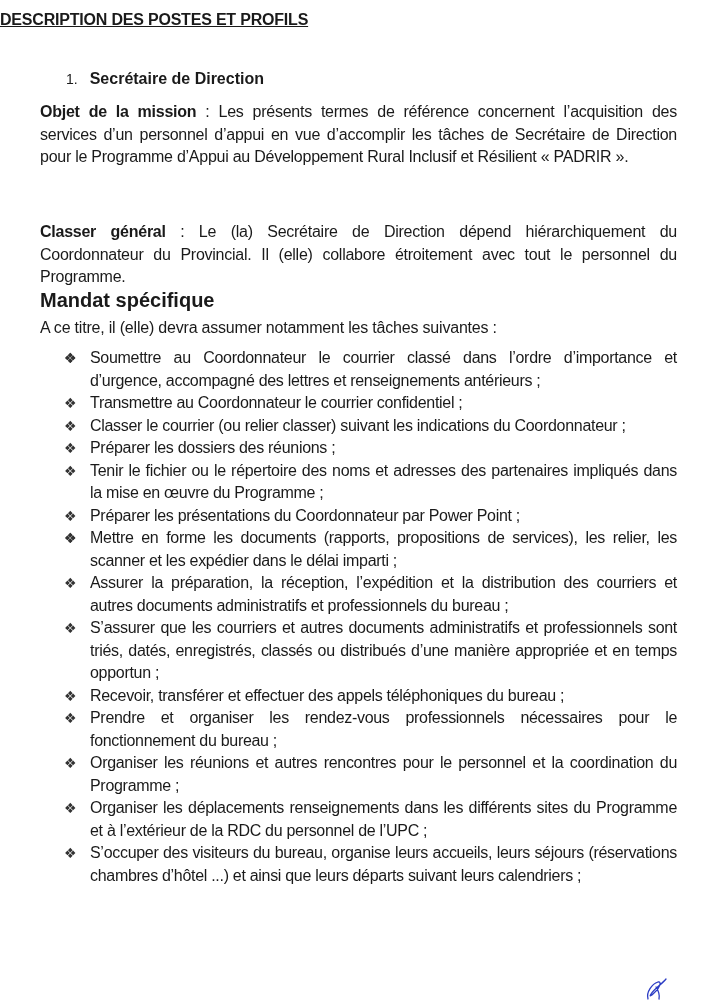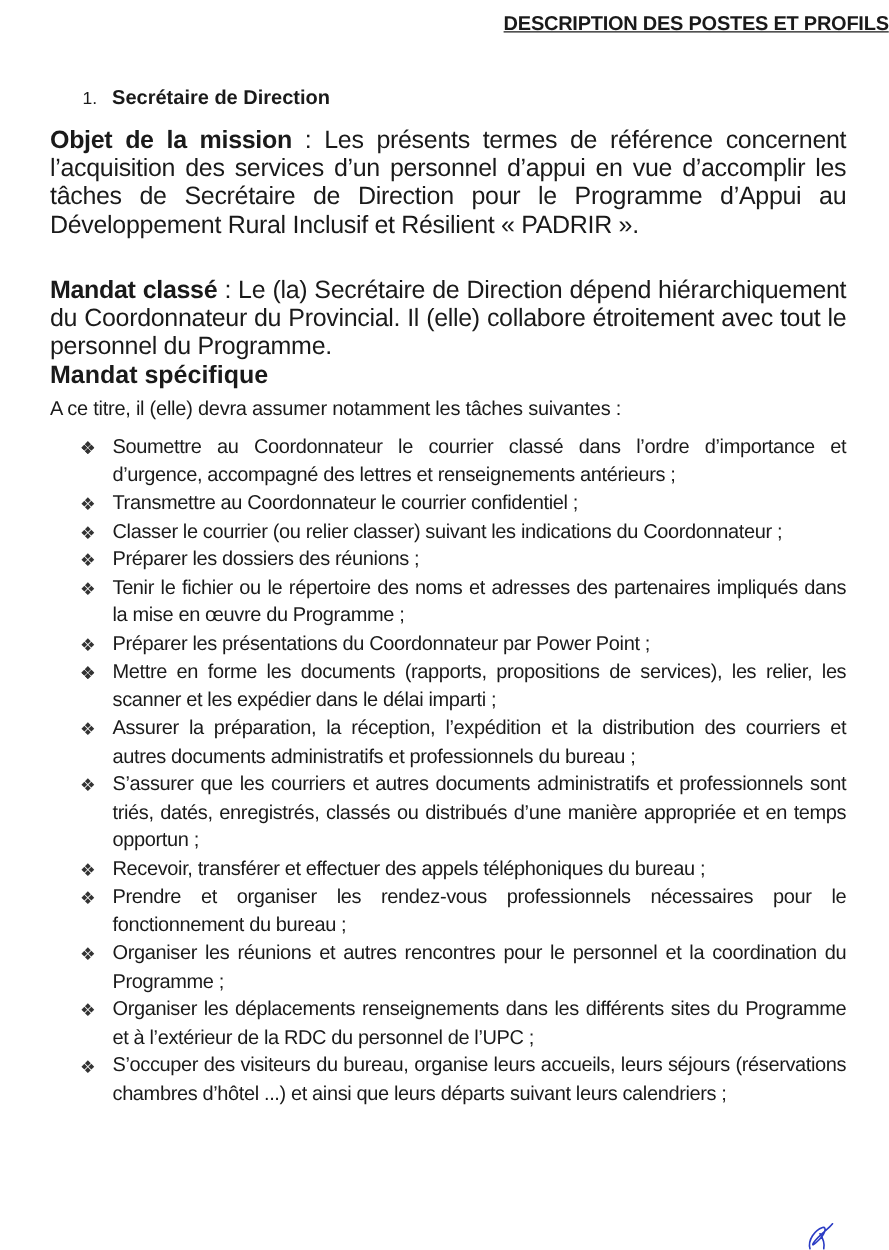--- a/index.html
+++ b/index.html
@@ -1,23 +1,23 @@
 <!DOCTYPE html>
 <html><head>
 <meta charset="utf-8">
 <style>
   html, body { margin: 0; padding: 0; background: #ffffff; }
   body { width: 711px; height: 1000px; overflow: hidden; position: relative;
          font-family: "Liberation Sans", sans-serif; color: #1a1a1a; }
   .page { position: absolute; left: 0; top: 0; width: 711px; height: 1000px; }
-  .title { position: absolute; top: 11px; left: 0; width: 711px; text-align: right;
+  .title { position: absolute; top: 11px; left: 0; width: 711px; text-align: left;
            font-weight: bold; font-size: 16px; text-decoration: underline; letter-spacing: -0.2px; }
   .section-heading { position: absolute; top: 70px; left: 66px; font-size: 16px; font-weight: bold; }
   .section-heading .num { font-weight: normal; font-size: 14px; margin-right: 12px; }
-  .para { position: absolute; left: 40px; width: 637px; font-size: 20px; line-height: 22.5px;
+  .para { position: absolute; left: 40px; width: 637px; font-size: 16px; line-height: 22.5px;
           text-align: justify; letter-spacing: -0.25px; }
   .para b { font-weight: bold; }
   .subhead { position: absolute; left: 40px; font-size: 20px; font-weight: bold; }
   .lead { position: absolute; left: 40px; font-size: 16px; letter-spacing: -0.2px; }
   ul.tasks { position: absolute; left: 0; top: 347px; margin: 0; padding: 0; list-style: none; width: 711px; }
   ul.tasks li { position: relative; padding-left: 90px; width: 587px; font-size: 16px; line-height: 22.5px;
                 text-align: justify; letter-spacing: -0.3px; }
   ul.tasks li .bullet { position: absolute; left: 64px; top: 0; font-size: 14px; color: #333; }
   .signature { position: absolute; left: 642px; top: 978px; width: 30px; height: 22px; }
 </style>
@@ -29,21 +29,21 @@
 
   <div class="section-heading">
     <span class="num">1.</span><span>Secrétaire de Direction</span>
   </div>
 
   <div class="para" style="top:101px;">
     <b>Objet de la mission</b><span> : Les présents termes de référence concernent l’acquisition des services d’un personnel d’appui en vue d’accomplir les tâches de Secrétaire de Direction pour le Programme d’Appui au Développement Rural Inclusif et Résilient « PADRIR ».</span>
   </div>
 
   <div class="para" style="top:221px;">
-    <b>Mandat classé</b><span> : Le (la) Secrétaire de Direction dépend hiérarchiquement du Coordonnateur du Provincial. Il (elle) collabore étroitement avec tout le personnel du Programme.</span>
+    <b>Classer général</b><span> : Le (la) Secrétaire de Direction dépend hiérarchiquement du Coordonnateur du Provincial. Il (elle) collabore étroitement avec tout le personnel du Programme.</span>
   </div>
 
   <div class="subhead" style="top:289px;">Mandat spécifique</div>
 
   <div class="lead" style="top:319px;">A ce titre, il (elle) devra assumer notamment les tâches suivantes :</div>
 
   <ul class="tasks">
     <li><span class="bullet">❖</span></li>
     <li><span class="bullet">❖</span><span>Soumettre au Coordonnateur le courrier classé dans l’ordre d’importance et d’urgence, accompagné des lettres et renseignements antérieurs ;</span></li>
     <li><span class="bullet">❖</span><span>Transmettre au Coordonnateur le courrier confidentiel ;</span></li>

